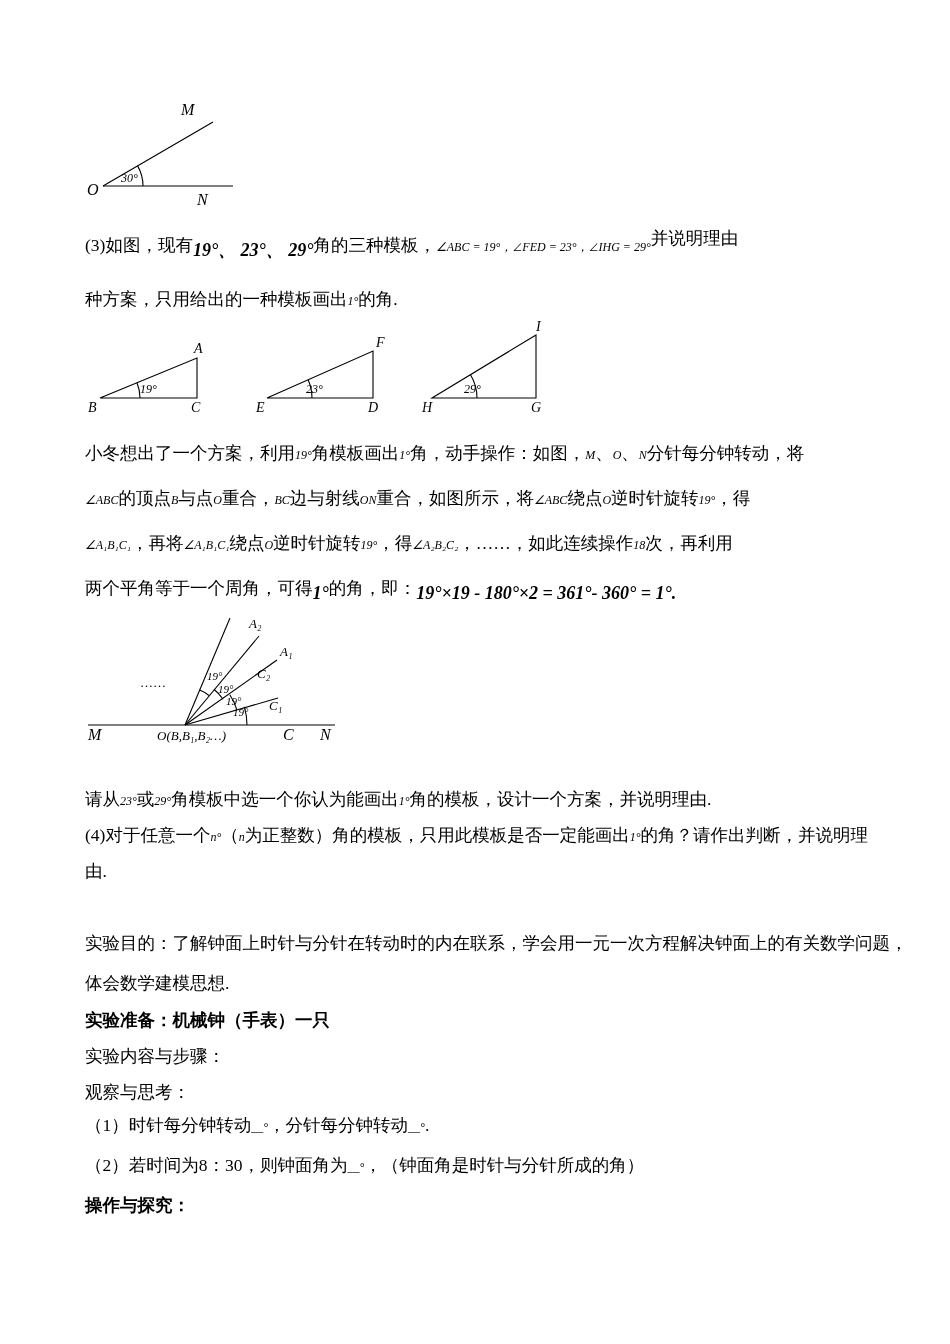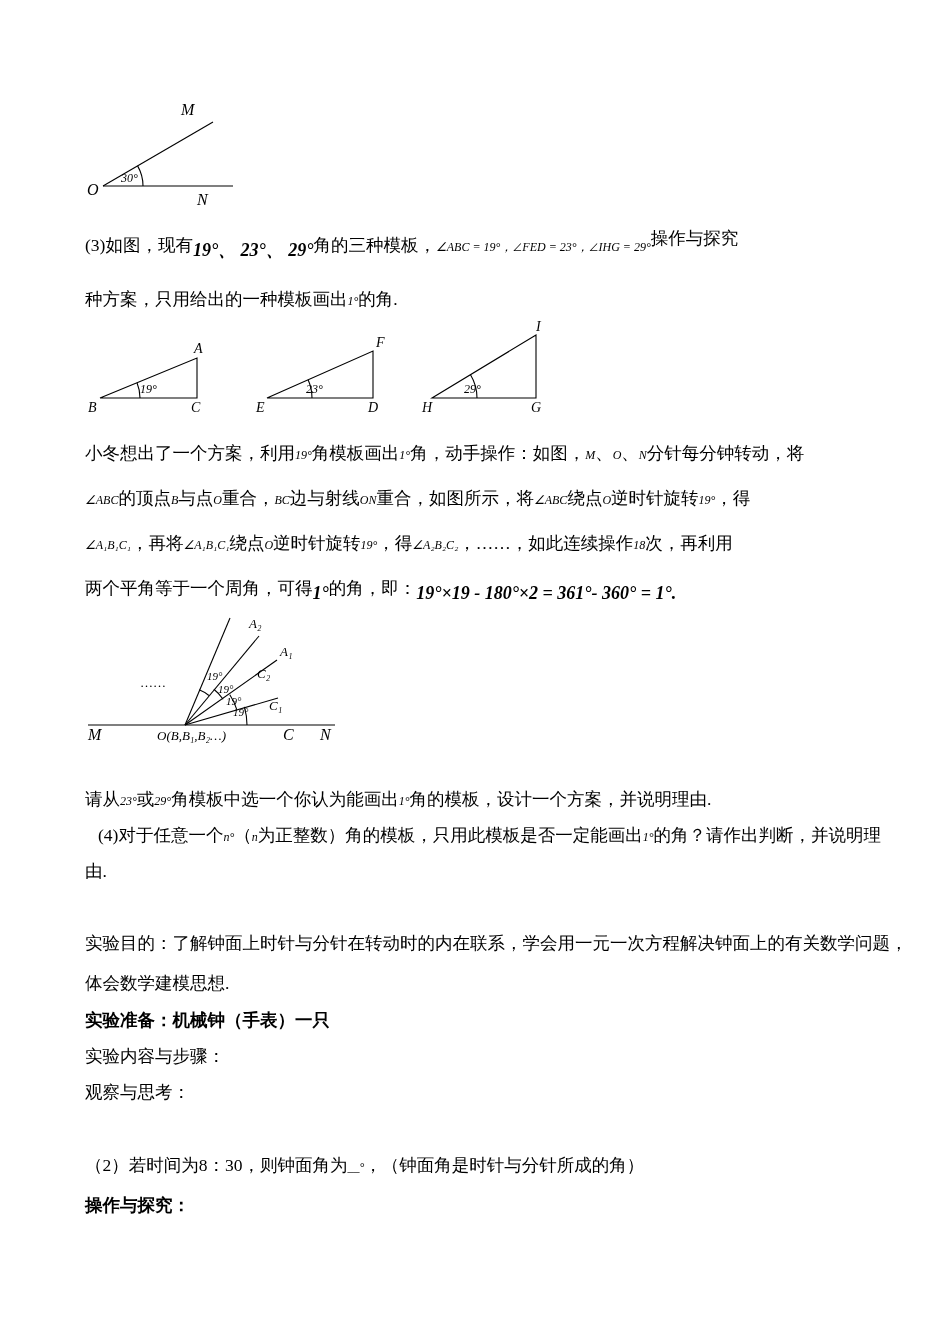--- a/index.html
+++ b/index.html
@@ -42,21 +42,21 @@
   <svg class="fig" style="left:85px; top:95px;" width="250" height="120">
     <line class="stroke" x1="18" y1="91" x2="128" y2="27"></line>
     <line class="stroke" x1="18" y1="91" x2="148" y2="91"></line>
     <path class="stroke" d="M 58 91 A 40 40 0 0 0 52.6 70.9"></path>
     <text class="svgl" x="2" y="100">O</text>
     <text class="svgl" x="96" y="20">M</text>
     <text class="svgl" x="112" y="110">N</text>
     <text class="svgs" x="36" y="87">30°</text>
   </svg>
 
-  <div class="ln" style="top:232px;"><span class="run-c">(3)如图，现有</span><span class="run-mlo">19°、 23°、 29°</span><span class="run-c">角的三种模板，</span><span class="run-m">∠ABC = 19°，∠FED = 23°，∠IHG = 29°</span><span class="run-hi">操作与探究</span></div>
+  <div class="ln" style="top:232px;"><span class="run-c">(3)如图，现有</span><span class="run-mlo">19°、 23°、 29°</span><span class="run-c">角的三种模板，</span><span class="run-m">∠ABC = 19°，∠FED = 23°，∠IHG = 29°</span><span class="run-hi">并说明理由</span></div>
   <div class="ln" style="top:286px;"><span class="run-c">种方案，只用给出的一种模板画出</span><span class="run-m">1°</span><span class="run-c">的角.</span></div>
 
   <svg class="fig" style="left:88px; top:323px;" width="480" height="95">
 
     <polygon class="stroke" points="12,75 109,75 109,35"></polygon>
     <path class="stroke" d="M 52 75 A 40 40 0 0 0 49 59.8"></path>
     <text class="svgs" x="52" y="70">19°</text>
     <text class="svgm" x="106" y="30">A</text>
     <text class="svgm" x="0" y="89">B</text>
     <text class="svgm" x="103" y="89">C</text>
@@ -100,23 +100,24 @@
     <text class="svgo" x="172" y="66">C₂</text>
     <text class="svgo" x="184" y="98">C₁</text>
     <text class="svgo" x="55" y="75" style="font-style:normal;">……</text>
     <text class="svgl" x="3" y="128">M</text>
     <text class="svgo" x="72" y="128">O(B,B₁,B₂…)</text>
     <text class="svgl" x="198" y="128">C</text>
     <text class="svgl" x="235" y="128">N</text>
   </svg>
 
   <div class="ln" style="top:786px;"><span class="run-c">请从</span><span class="run-m">23°</span><span class="run-c">或</span><span class="run-m">29°</span><span class="run-c">角模板中选一个你认为能画出</span><span class="run-m">1°</span><span class="run-c">角的模板，设计一个方案，并说明理由.</span></div>
-  <div class="ln" style="top:822px;margin-left:13px;"><span class="run-c">(4)对于任意一个</span><span class="run-m">n°</span><span class="run-c">（</span><span class="run-m">n</span><span class="run-c">为正整数）角的模板，只用此模板是否一定能画出</span><span class="run-m">1°</span><span class="run-c">的角？请作出判断，并说明理</span></div>
+  <div class="ln" style="top:822px;"><span class="run-c">(4)对于任意一个</span><span class="run-m">n°</span><span class="run-c">（</span><span class="run-m">n</span><span class="run-c">为正整数）角的模板，只用此模板是否一定能画出</span><span class="run-m">1°</span><span class="run-c">的角？请作出判断，并说明理</span></div>
   <div class="ln" style="top:858px;"><span class="run-c">由.</span></div>
   <div class="ln" style="top:930px;"><span class="run-c">实验目的：了解钟面上时针与分针在转动时的内在联系，学会用一元一次方程解决钟面上的有关数学问题，</span></div>
   <div class="ln" style="top:970px;"><span class="run-c">体会数学建模思想.</span></div>
   <div class="ln" style="top:1007px;"><span class="run-b">实验准备：机械钟（手表）一只</span></div>
   <div class="ln" style="top:1043px;"><span class="run-c">实验内容与步骤：</span></div>
   <div class="ln" style="top:1079px;"><span class="run-c">观察与思考：</span></div>
+  <div class="ln" style="top:1112px;"><span class="run-c">（1）时针每分钟转动</span><span class="run-m">__°</span><span class="run-c">，分针每分钟转动</span><span class="run-m">__°</span><span class="run-c">.</span></div>
   <div class="ln" style="top:1152px;"><span class="run-c">（2）若时间为8：30，则钟面角为</span><span class="run-m">__°</span><span class="run-c">，（钟面角是时针与分针所成的角）</span></div>
   <div class="ln" style="top:1192px;font-weight:bold;"><span class="run-c">操作与探究：</span></div>
 
 </div>
 
 </body></html>

